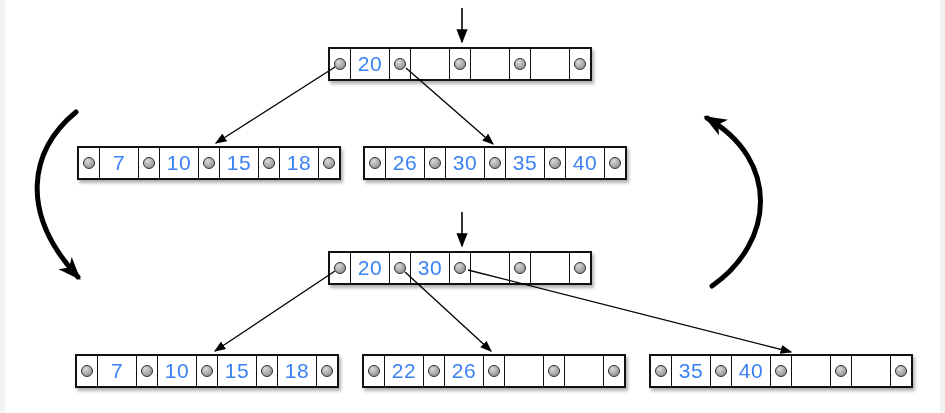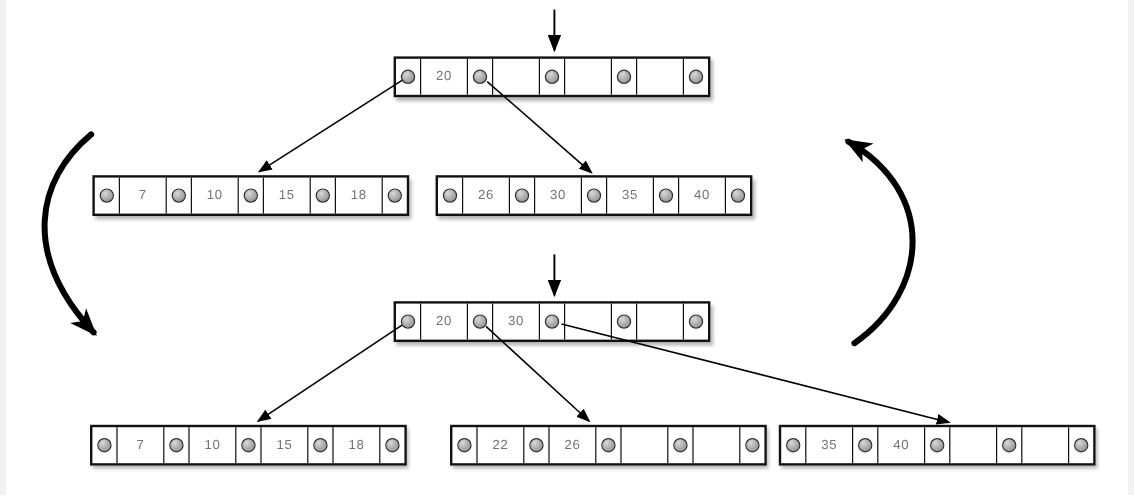--- a/index.html
+++ b/index.html
@@ -30,22 +30,22 @@
   }
   .cell {
     display: flex;
     align-items: center;
     justify-content: center;
   }
   .cell + .cell { border-left: 1.5px solid #111111; }
   .cell.p { width: 20px; }
   .cell.k {
     width: 38px;
-    font-size: 11px;
-    color: #737373;
+    font-size: 21px;
+    color: #3b82f6;
     letter-spacing: 0.5px;
   }
   .dot {
     width: 12px;
     height: 12px;
     box-sizing: border-box;
     border-radius: 50%;
     border: 1.5px solid #2e2e2e;
     background: radial-gradient(circle at 35% 30%, #d9d9d9 0%, #a8a8a8 55%, #878787 100%);
   }
@@ -168,21 +168,21 @@
     <div class="cell k">15</div>
     <div class="cell p">
         <span class="dot"></span>
       </div>
     <div class="cell k">18</div>
     <div class="cell p">
         <span class="dot"></span>
       </div>
   </div>
 
-  <div class="node" style="left:375px; top:354px;">
+  <div class="node" style="left:362px; top:354px;">
     <div class="cell p">
         <span class="dot"></span>
       </div>
     <div class="cell k">22</div>
     <div class="cell p">
         <span class="dot"></span>
       </div>
     <div class="cell k">26</div>
     <div class="cell p">
         <span class="dot"></span>

